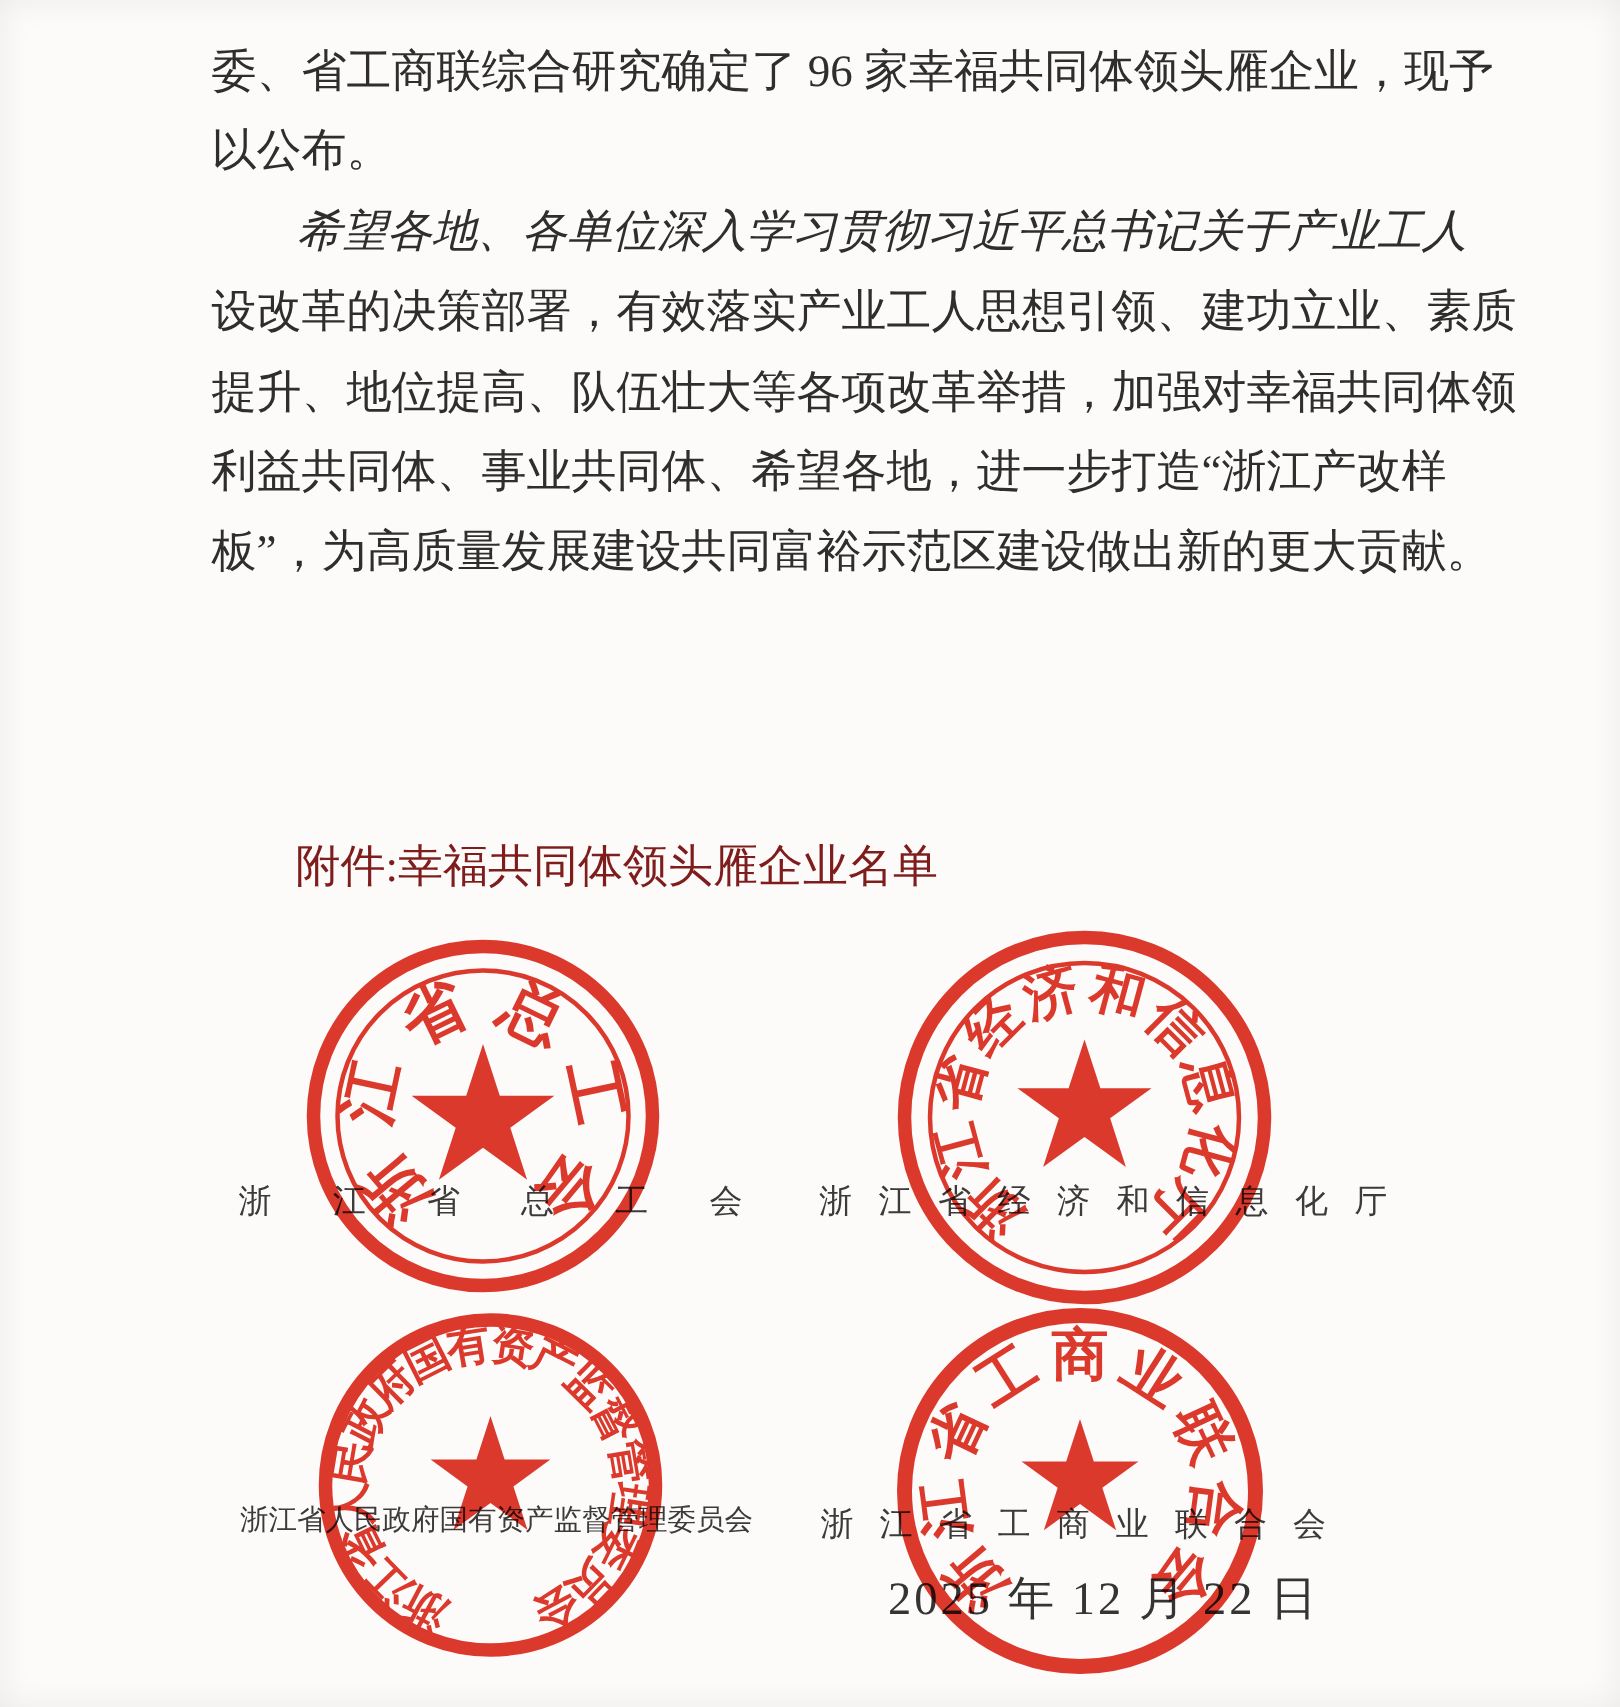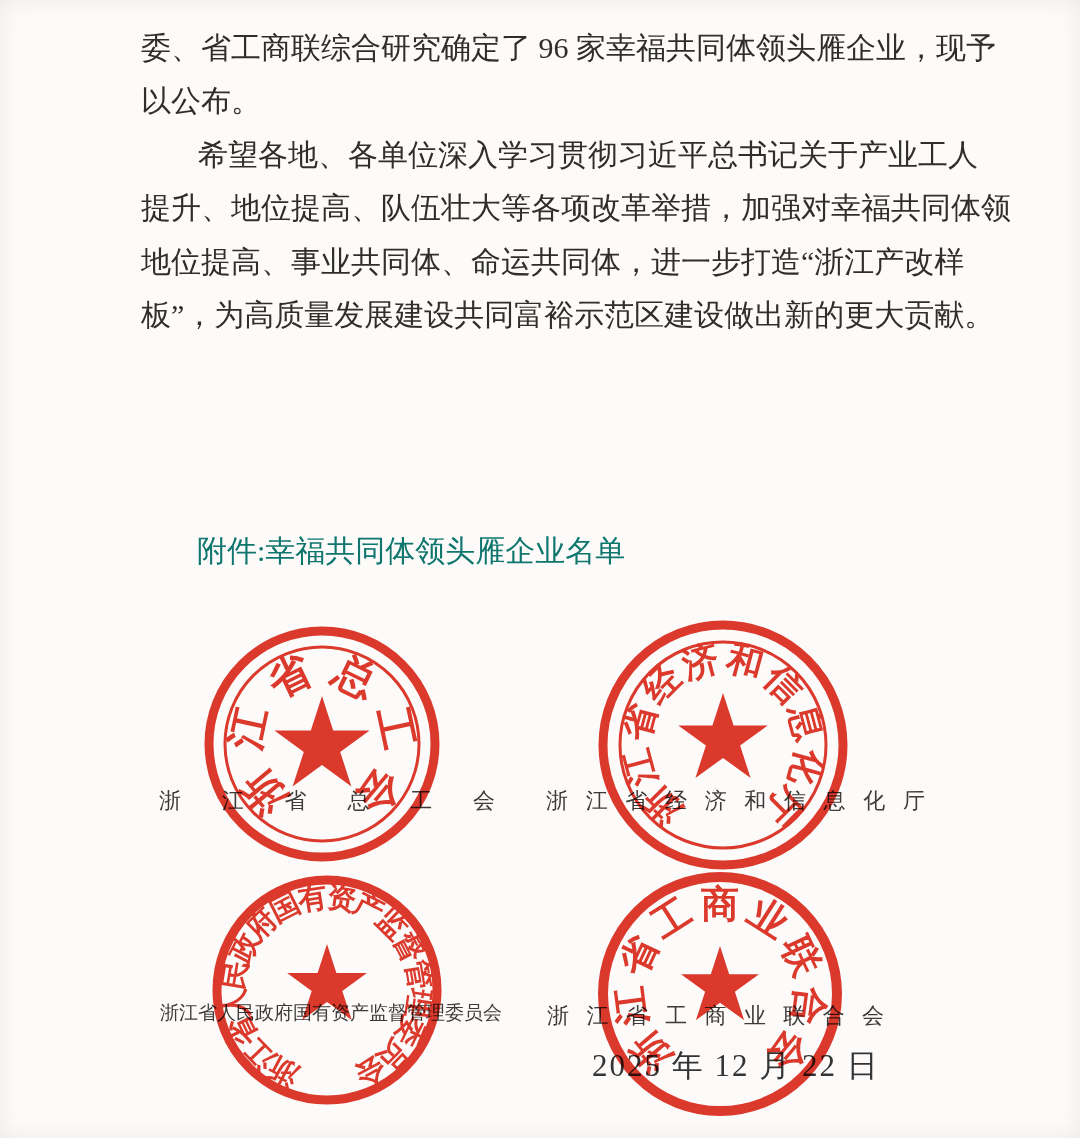--- a/index.html
+++ b/index.html
@@ -10,24 +10,24 @@
     overflow:hidden;
     font-family:"Liberation Serif","DejaVu Serif",serif;
     box-shadow:inset 0 0 22px rgba(0,0,0,0.07);
   }
   .body-text{
     position:absolute;left:141px;top:21px;width:870px;
     font-size:30px;line-height:53.4px;color:#2f2e2c;
     letter-spacing:0px;white-space:nowrap;
   }
   .body-line{height:53.4px;}
-  .body-line.indent{padding-left:57px;}
+  .body-line.indent{padding-left:57px;font-style:italic;}
   .attachment{
-    position:absolute;left:197px;top:531px;
-    font-size:30px;color:#0f766e;white-space:nowrap;
+    position:absolute;left:197px;top:557px;
+    font-size:30px;color:#7f1d1d;white-space:nowrap;
   }
   .org-line{
     position:absolute;display:flex;justify-content:space-between;
     color:#3c3b39;white-space:nowrap;z-index:1;
   }
   .org-a{left:159px;top:786px;width:336px;font-size:22px;}
   .org-b{left:546px;top:786px;width:379px;font-size:22px;}
   .org-c{left:160px;top:1000px;width:332px;font-size:19px;}
   .org-d{left:547px;top:1001px;width:337px;font-size:22px;}
   .date-line{
@@ -47,22 +47,23 @@
 </style>
 </head>
 <body>
 
 <div class="page">
 
   <div class="body-text">
       <div class="body-line">委、省工商联综合研究确定了 96 家幸福共同体领头雁企业，现予</div>
       <div class="body-line">以公布。</div>
       <div class="body-line indent">希望各地、各单位深入学习贯彻习近平总书记关于产业工人</div>
+      <div class="body-line">设改革的决策部署，有效落实产业工人思想引领、建功立业、素质</div>
       <div class="body-line">提升、地位提高、队伍壮大等各项改革举措，加强对幸福共同体领</div>
-      <div class="body-line">地位提高、事业共同体、命运共同体，进一步打造“浙江产改样</div>
+      <div class="body-line">利益共同体、事业共同体、希望各地，进一步打造“浙江产改样</div>
       <div class="body-line">板”，为高质量发展建设共同富裕示范区建设做出新的更大贡献。</div>
     </div>
 
   <div class="attachment">附件:幸福共同体领头雁企业名单</div>
 
   <div class="org-line org-a">
       <span>浙</span>
       <span>江</span>
       <span>省</span>
       <span>总</span>

